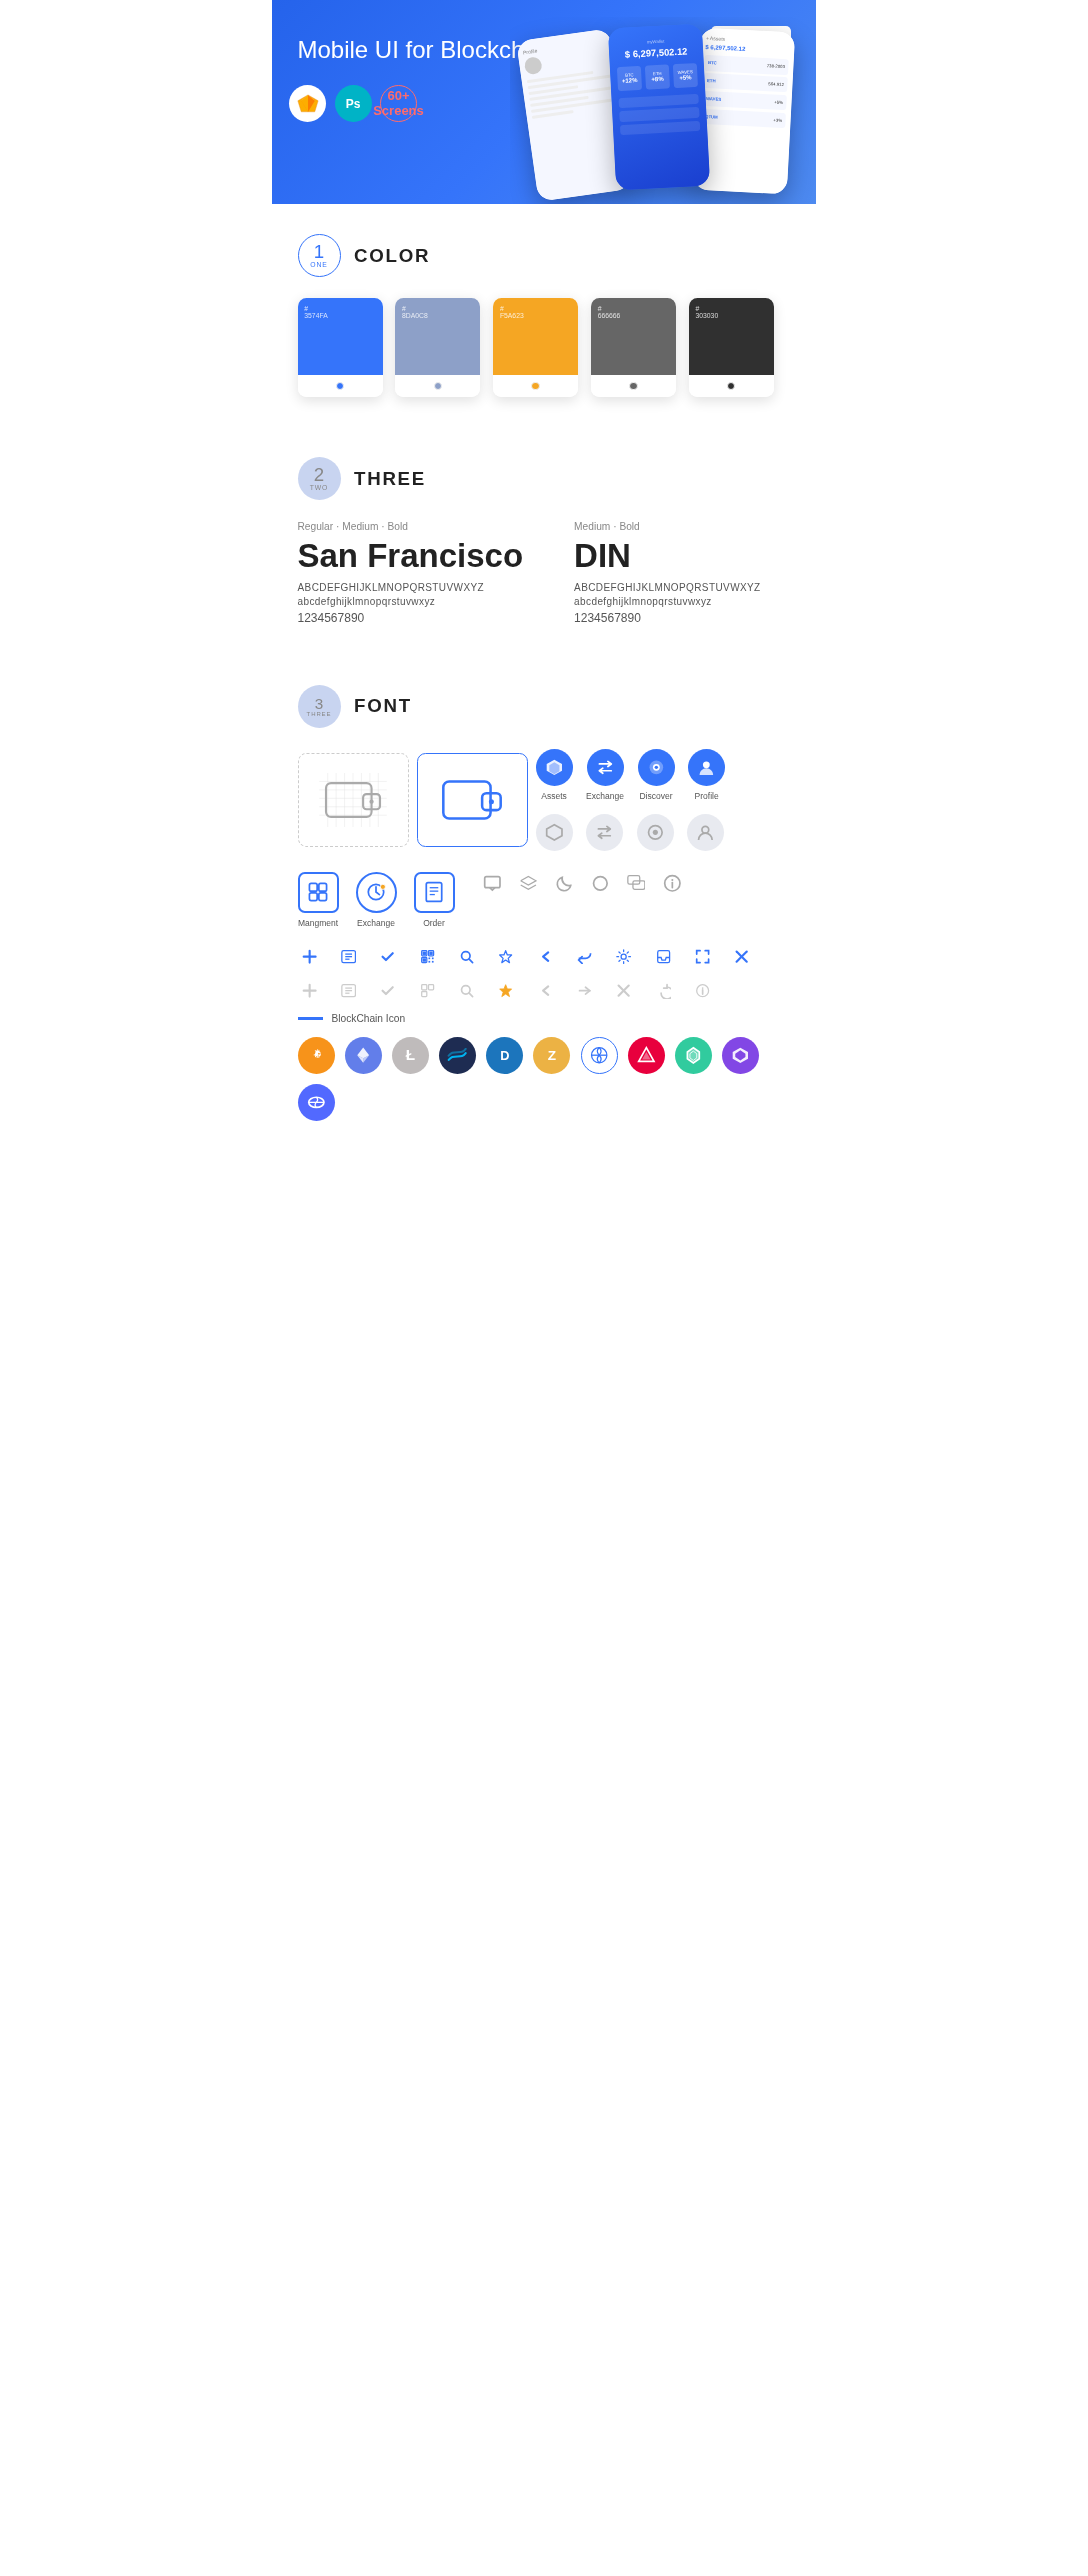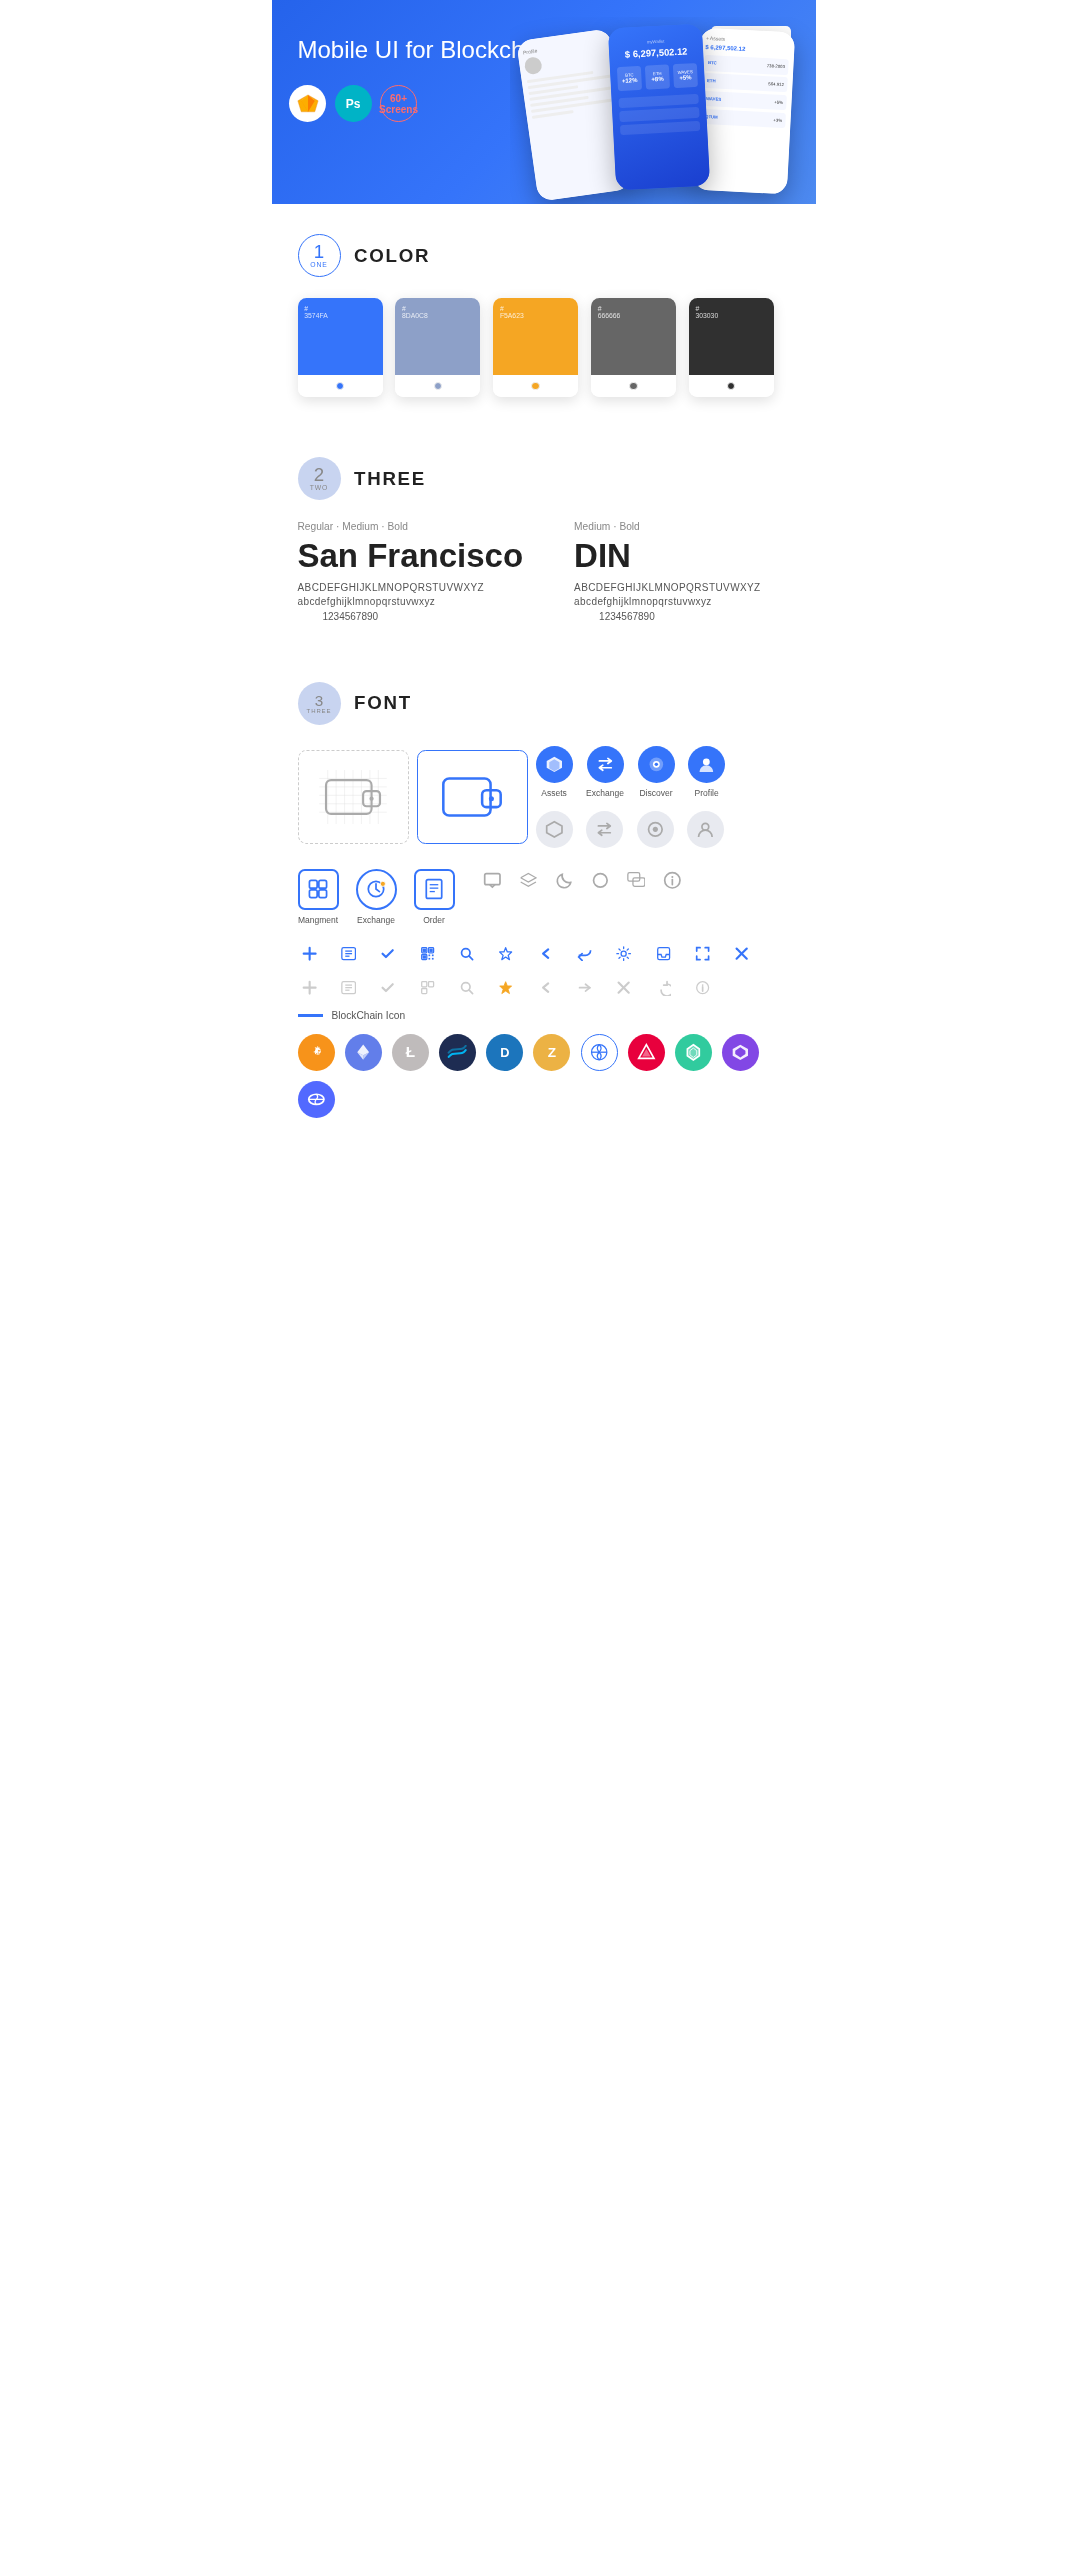--- a/index.html
+++ b/index.html
@@ -61,21 +61,21 @@
       font-size: 12px;
       font-weight: 700;
     }
     .badge-screens {
       width: 37px; height: 37px;
       background: transparent;
       border: 1.7px solid #ff6b6b;
       border-radius: 50%;
       display: flex; align-items: center; justify-content: center;
       color: #ff6b6b;
-      font-size: 10px;
+      font-size: 13px;
       font-weight: 700;
       text-align: center;
       line-height: 1.1;
     }
 
     
     .phone-area {
       position: absolute;
       right: -17px;
       top: 17px;
@@ -231,23 +231,22 @@
       margin-bottom: 6.8px;
     }
     .font-din { font-family: 'DIN', 'Arial Narrow', Arial, sans-serif; }
     .font-alphabet {
       font-size: 10px;
       color: #555;
       letter-spacing: 0.4px;
       margin-bottom: 3.4px;
     }
     .font-numbers {
-      font-size: 10px;
+      font-size: 12px;
       color: #555;
-      margin-left: 25px;
     }
     .font-style-label-top {
       font-size: 10.2px;
       color: #888;
       margin-bottom: 5.1px;
     }
 
     
     .icon-section {
       padding-bottom: 30px;

